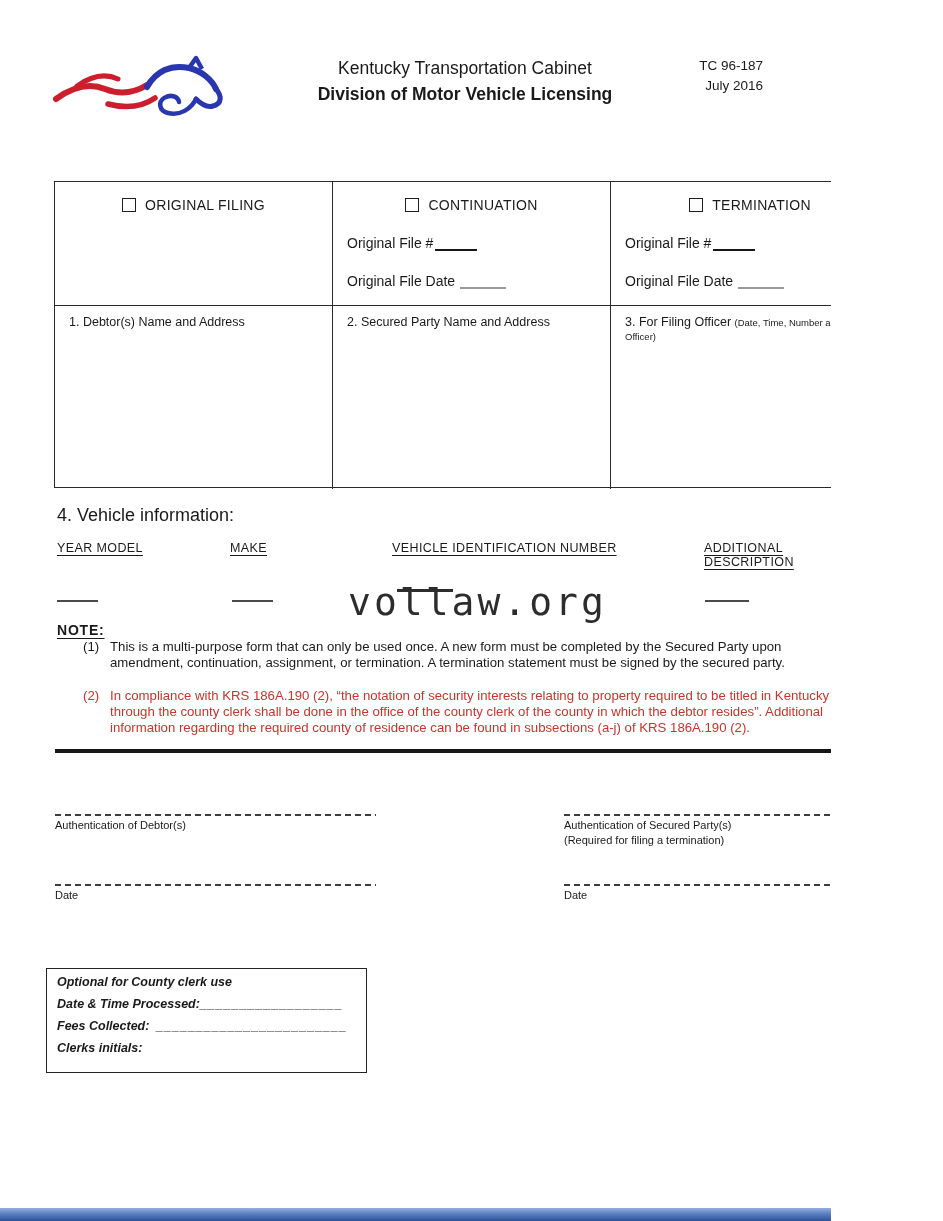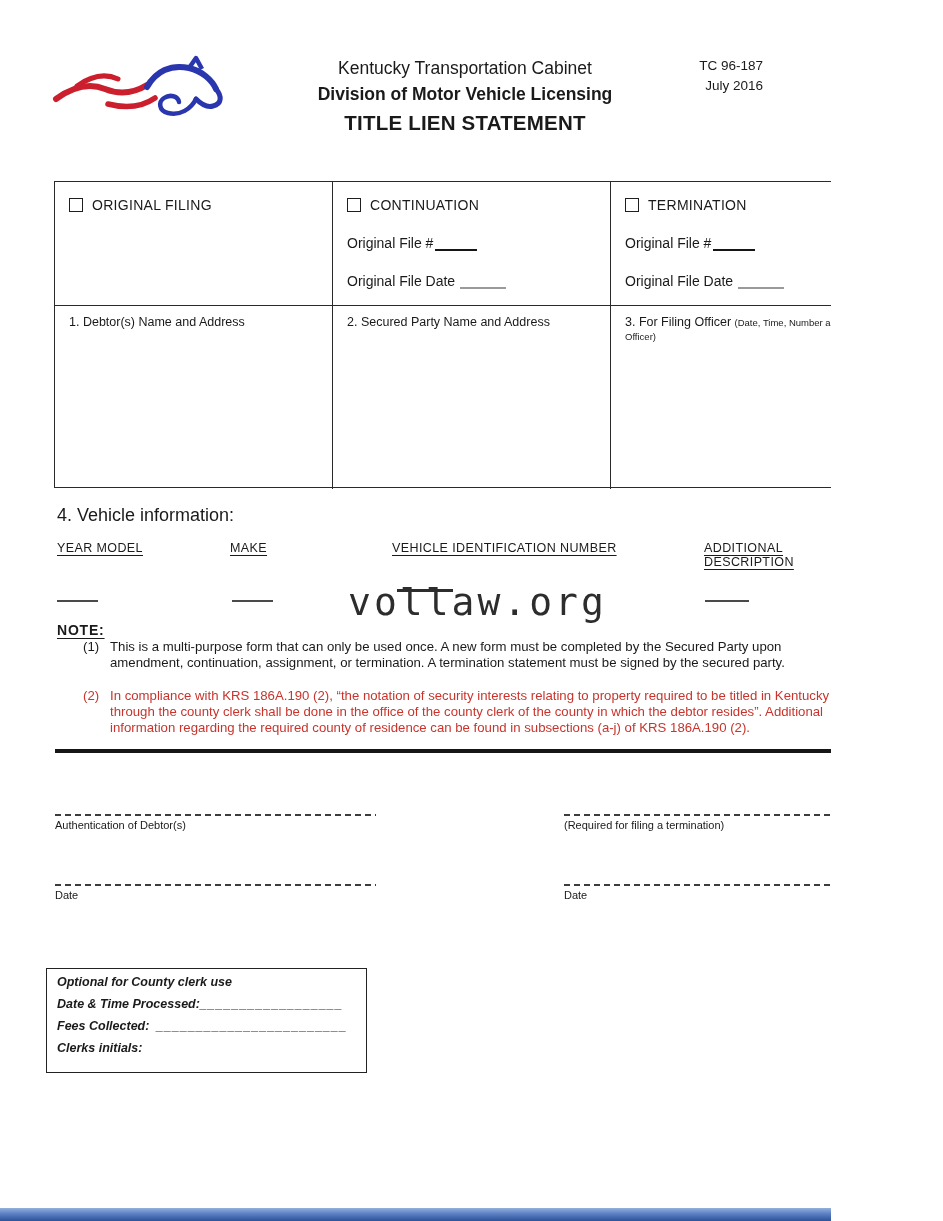--- a/index.html
+++ b/index.html
@@ -16,21 +16,21 @@
   .head-right{position:absolute;right:68px;top:56px;text-align:right;font-size:13.5px;line-height:20px;}
   
   .ftable{
     position:absolute;left:54px;top:181px;width:834px;height:307px;
     display:grid;grid-template-columns:278px 278px 278px;grid-template-rows:124px 183px;
     border:1.5px solid #2a2a2a;box-sizing:border-box;
   }
   .fcell{border-right:1.5px solid #2a2a2a;border-bottom:1.5px solid #2a2a2a;box-sizing:border-box;padding:15px 14px 8px 14px;}
   .fcell.lastcol{border-right:none;}
   .fcell.lastrow{border-bottom:none;}
-  .cbrow{display:flex;align-items:center;gap:9px;font-size:14px;letter-spacing:.3px;}
+  .cbrow{display:flex;align-items:center;gap:9px;font-size:14px;letter-spacing:.3px;justify-content:center;}
   .checkbox{width:14px;height:14px;border:1.6px solid #1f1f1f;display:inline-block;box-sizing:border-box;background:#fff;flex:0 0 auto;}
   .fileline{font-size:14px;margin-top:22px;display:flex;align-items:flex-end;}
   .blank{display:inline-block;height:1em;}
   .blank-dark{width:42px;border-bottom:2px solid #161616;margin-left:2px;}
   .blank-gray{width:46px;border-bottom:2px solid #9a9a9a;margin-left:5px;}
   .celllabel{font-size:12.5px;}
   .cellnote{font-size:9.5px;}
   
   .veh-title{position:absolute;left:57px;top:505px;font-size:18px;}
   .veh-head{position:absolute;top:541px;font-size:12.5px;letter-spacing:.4px;text-decoration:underline;text-underline-offset:3px;}
@@ -82,21 +82,20 @@
     <path d="M58,49 C77,54 92,52 105,43" fill="none" stroke="#cc1f2d" stroke-width="5.5" stroke-linecap="round"></path>
     <path d="M97,32 C106,16 121,9 139,13 C152,16 162,25 166,34" fill="none" stroke="#2936ae" stroke-width="6" stroke-linecap="round"></path>
     <path d="M139,13 L146,3 L152,14" fill="none" stroke="#2936ae" stroke-width="4.5" stroke-linejoin="round"></path>
     <path d="M166,34 C172,41 172,49 163,51 C156,53 150,48 146,44" fill="none" stroke="#2936ae" stroke-width="5" stroke-linecap="round"></path>
     <path d="M146,44 C141,54 130,61 118,58 C109,56 108,47 114,43 C120,39 128,41 129,47" fill="none" stroke="#2936ae" stroke-width="4.5" stroke-linecap="round"></path>
   </svg>
 
   <div class="head-center">
     <div class="head-agency">Kentucky Transportation Cabinet</div>
     <div class="head-division">Division of Motor Vehicle Licensing</div>
-    <div class="head-title">TITLE LIEN STATEMENT</div>
   </div>
 
   <div class="head-right">
     <div>TC 96-187</div>
     <div>July 2016</div>
   </div>
 
   <div class="ftable">
 
     <div class="fcell">
@@ -176,20 +175,21 @@
     <div class="note-num">(2)</div>
     <div class="note-text">In compliance with KRS 186A.190 (2), “the notation of security interests relating to property required to be titled in Kentucky through the county clerk shall be done in the office of the county clerk of the county in which the debtor resides”.  Additional information regarding the required county of residence can be found in subsections (a-j) of KRS 186A.190 (2).</div>
   </div>
 
   <div class="thick-rule"></div>
 
   <div class="sigline sig-l1"></div>
   <div class="sigline sig-r1"></div>
   <div class="siglabel sl-1">Authentication of Debtor(s)</div>
   <div class="siglabel sr-1">
+    <div>Authentication of Secured Party(s)</div>
     <div>(Required for filing a termination)</div>
   </div>
 
   <div class="sigline sig-l2"></div>
   <div class="sigline sig-r2"></div>
   <div class="siglabel sl-2">Date</div>
   <div class="siglabel sr-2">Date</div>
 
   <div class="clerkbox">
     <div class="clerkline">Optional for County clerk use</div>

